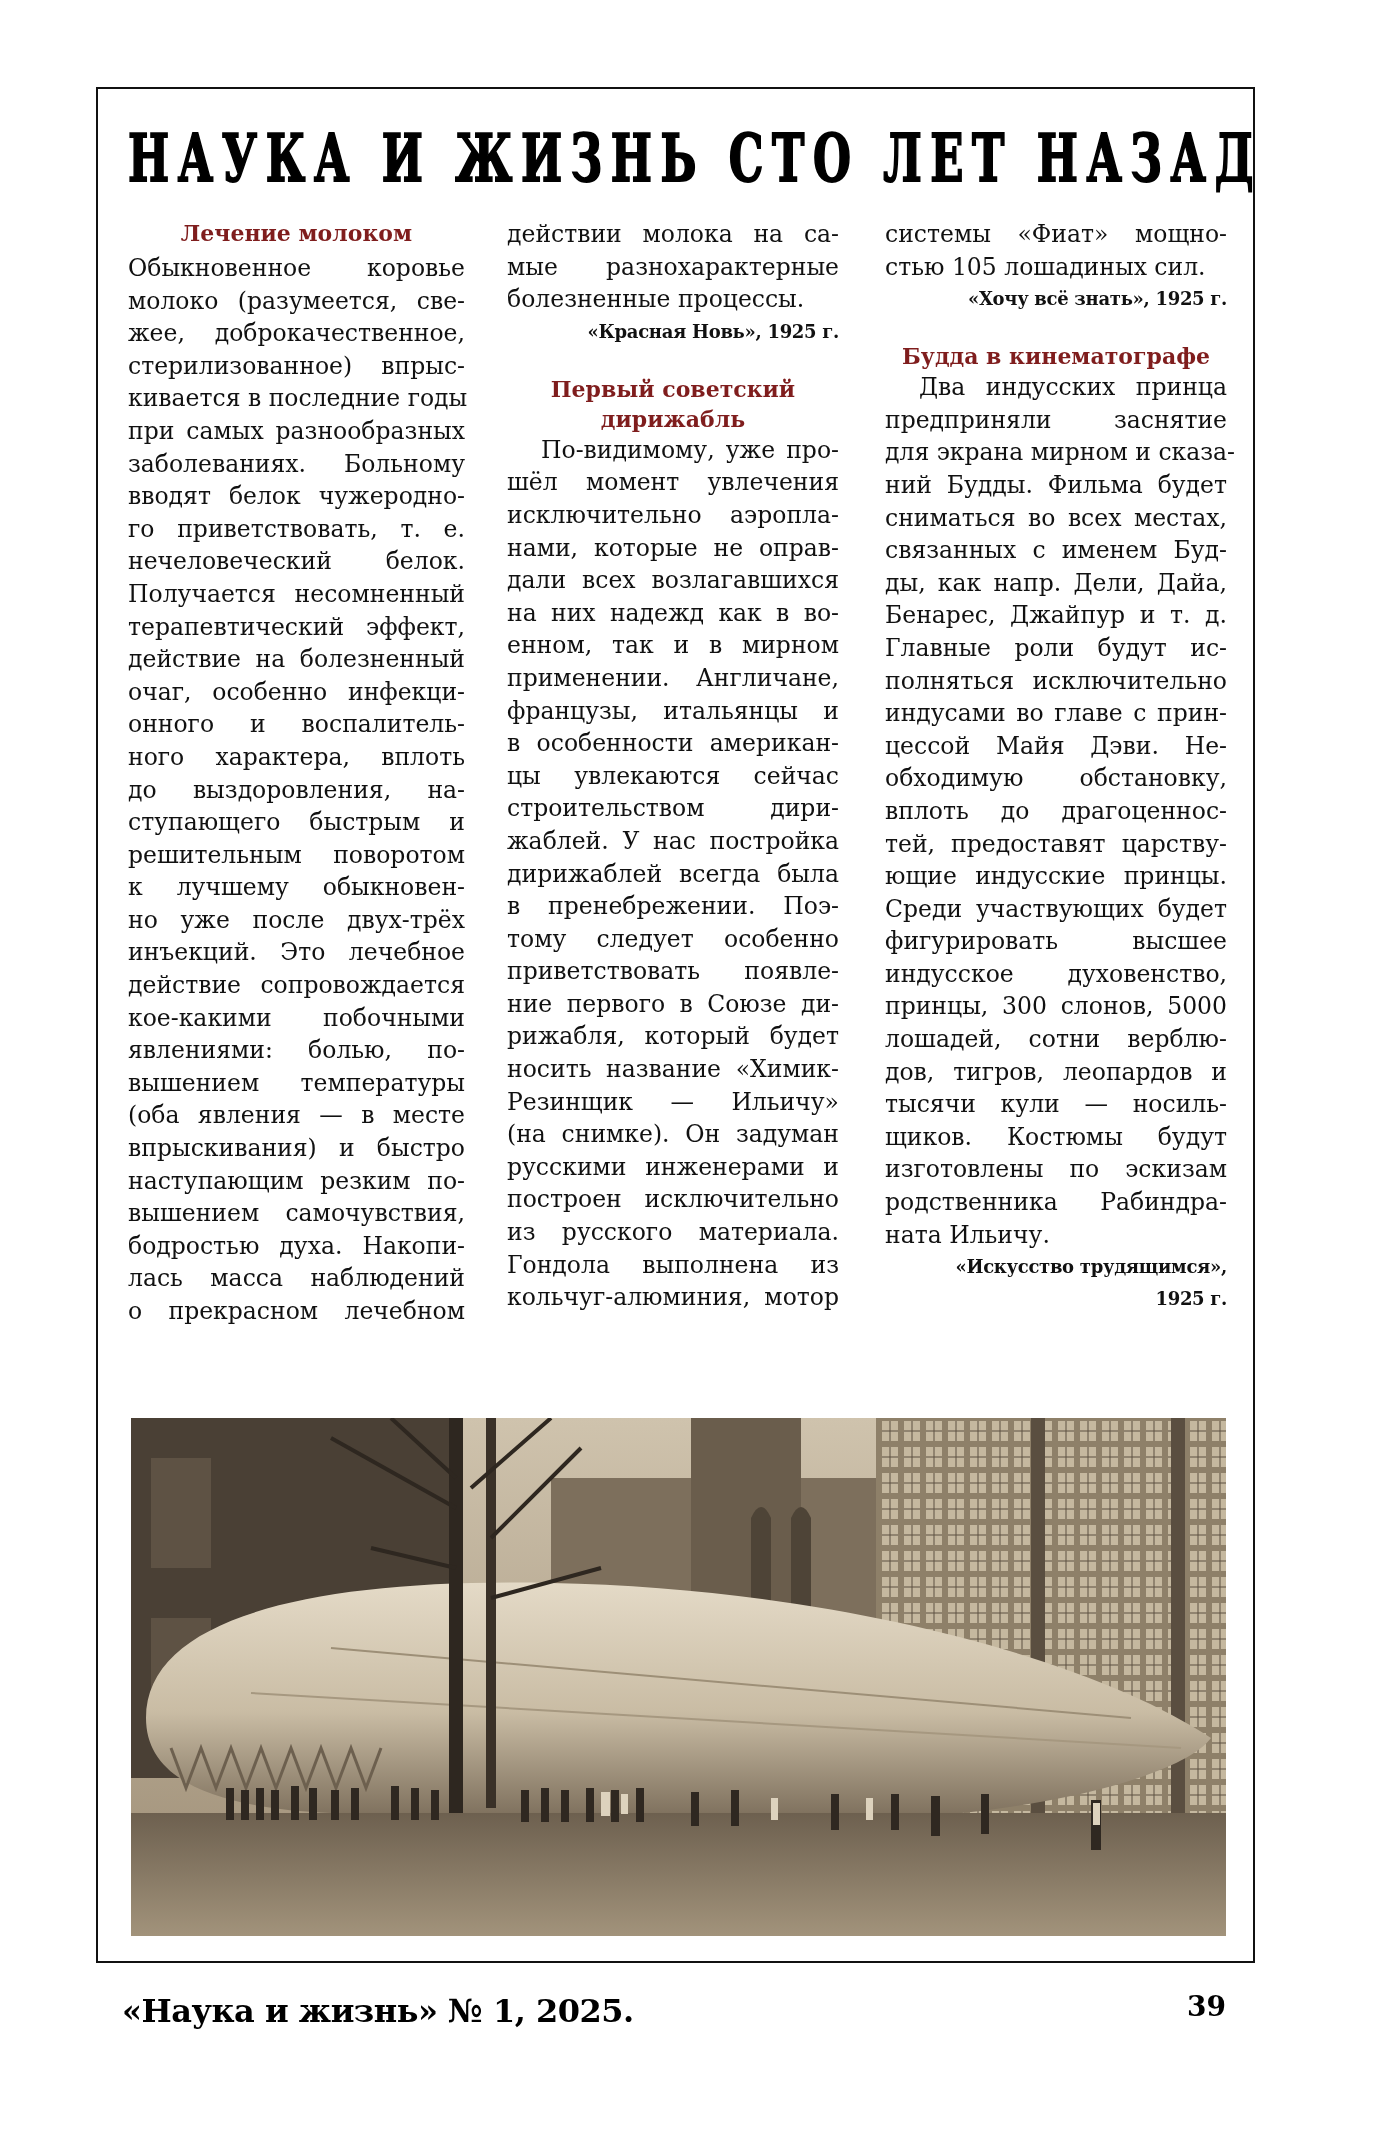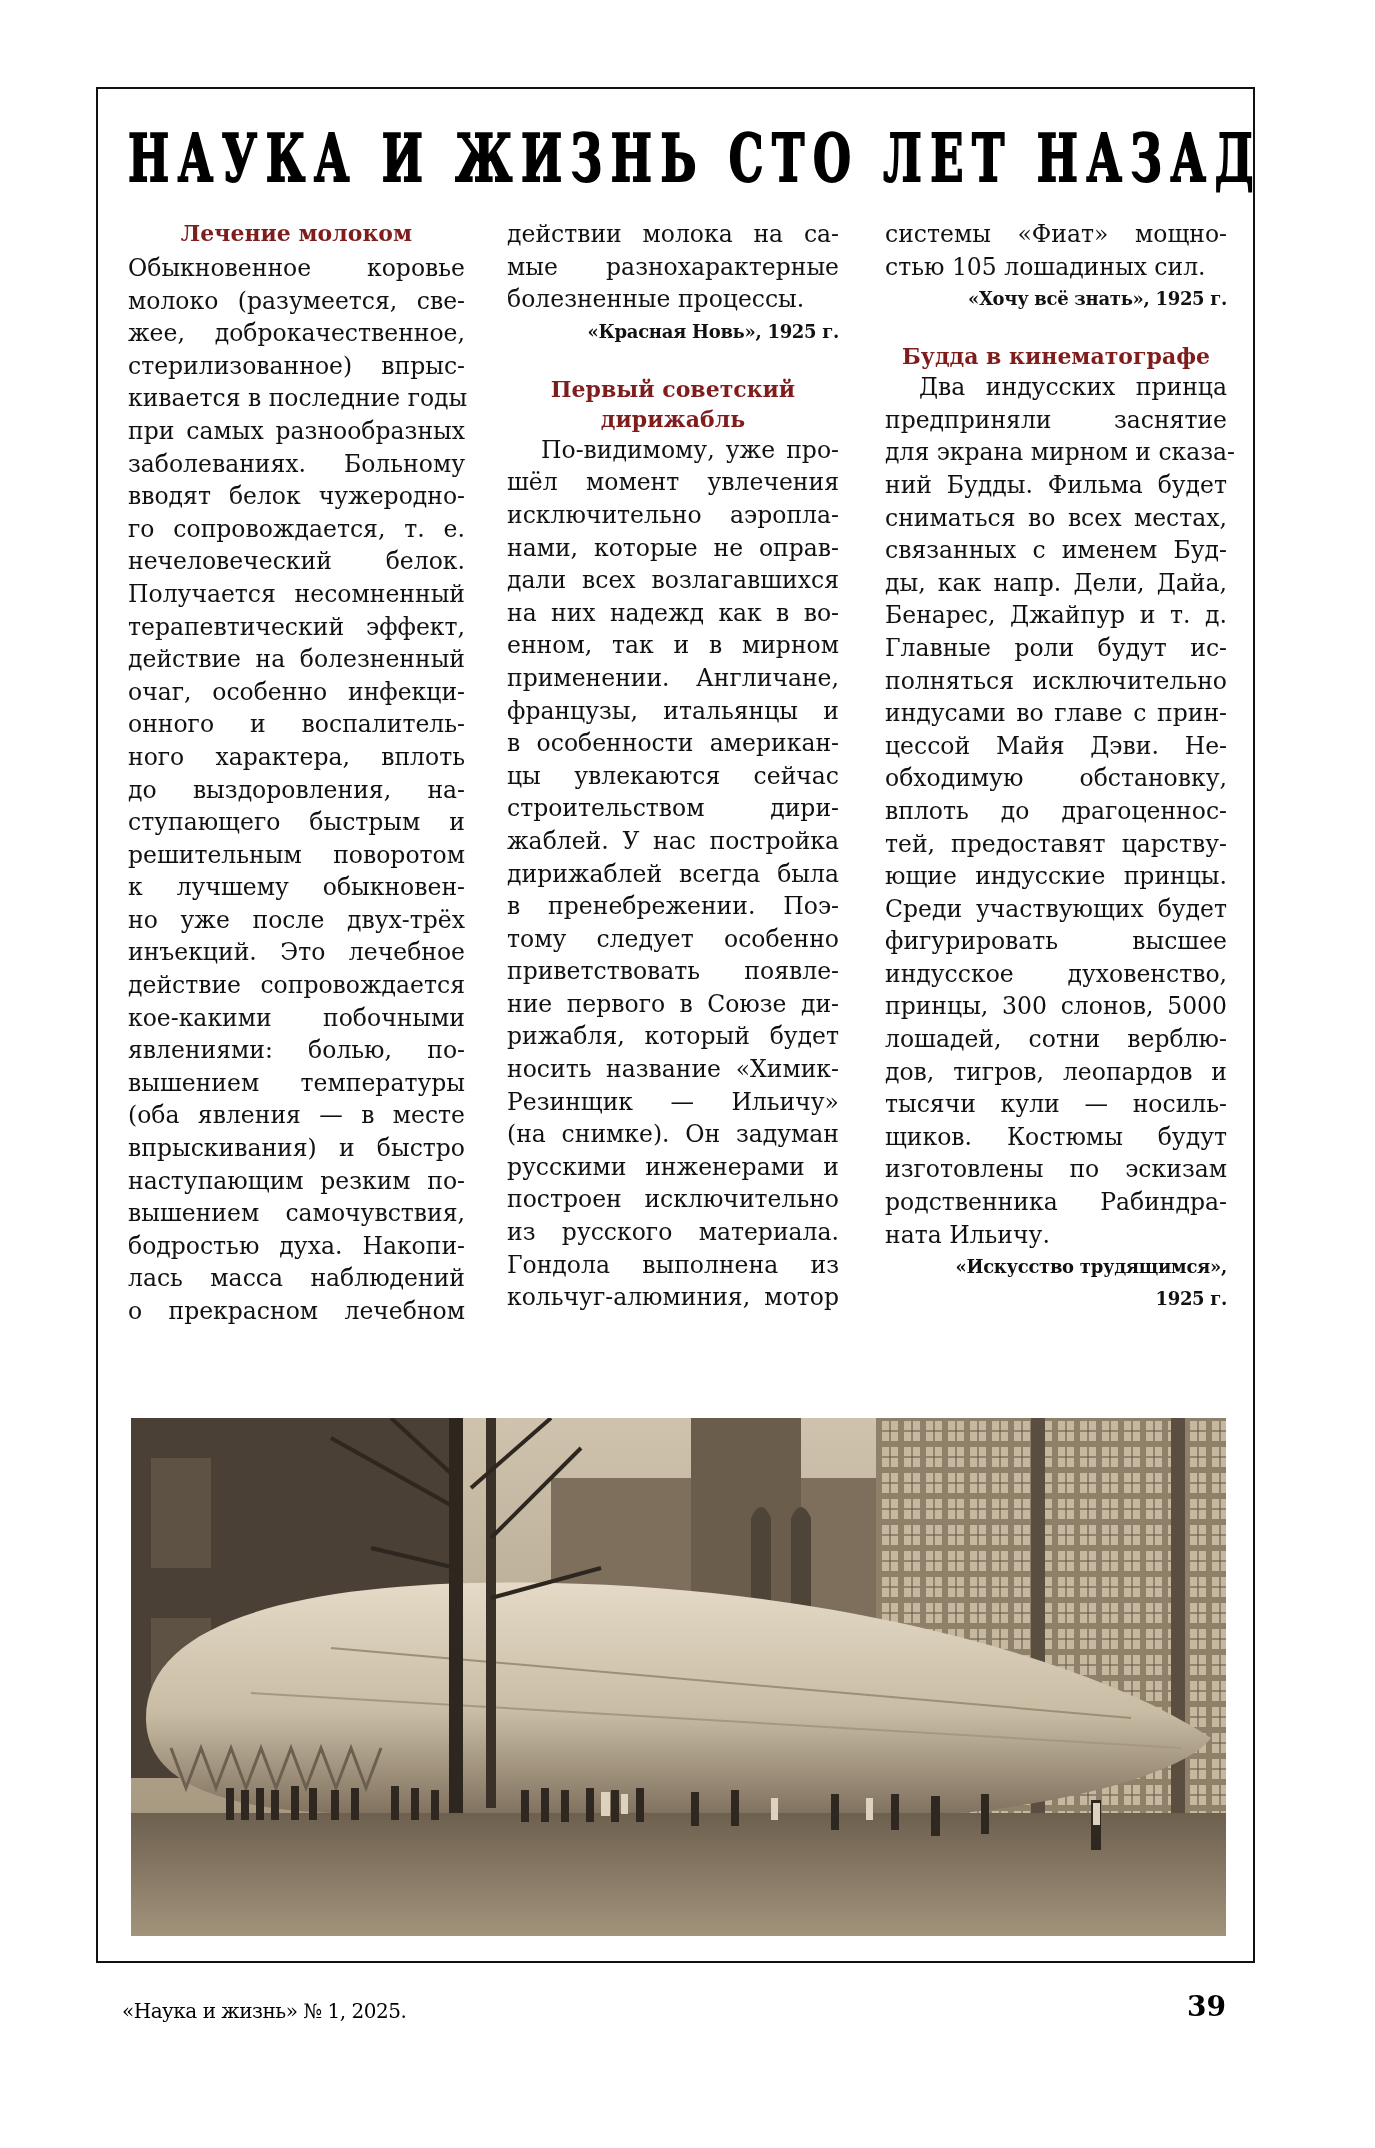--- a/index.html
+++ b/index.html
@@ -92,22 +92,22 @@
       height: 518px;
       overflow: hidden;
       background: #b8a992;
     }
     .photo svg { display: block; }
     .footer-issue {
       position: absolute;
       left: 122px;
       top: 1996px;
       font-family: "DejaVu Serif", "Liberation Serif", serif;
-      font-weight: 400;
-      font-size: 20px;
+      font-weight: 700;
+      font-size: 32px;
       line-height: 30px;
       letter-spacing: -0.5px;
       color: #000;
     }
     .footer-page {
       position: absolute;
       right: 149px;
       top: 1990px;
       font-family: "DejaVu Serif", "Liberation Serif", serif;
       font-weight: bold;
@@ -127,21 +127,21 @@
   <h2 class="heading h1">Лечение молоком</h2>
   <div>
       <span class="line">Обыкновенное коровье</span>
       <span class="line">молоко (разумеется, све-</span>
       <span class="line">жее, доброкачественное,</span>
       <span class="line">стерилизованное) впрыс-</span>
       <span class="line">кивается в последние годы</span>
       <span class="line">при самых разнообразных</span>
       <span class="line">заболеваниях. Больному</span>
       <span class="line">вводят белок чужеродно-</span>
-      <span class="line">го сопровождается, т. е.</span>
+      <span class="line">го приветствовать, т. е.</span>
       <span class="line">нечеловеческий белок.</span>
       <span class="line">Получается несомненный</span>
       <span class="line">терапевтический эффект,</span>
       <span class="line">действие на болезненный</span>
       <span class="line">очаг, особенно инфекци-</span>
       <span class="line">онного и воспалитель-</span>
       <span class="line">ного характера, вплоть</span>
       <span class="line">до выздоровления, на-</span>
       <span class="line">ступающего быстрым и</span>
       <span class="line">решительным поворотом</span>

